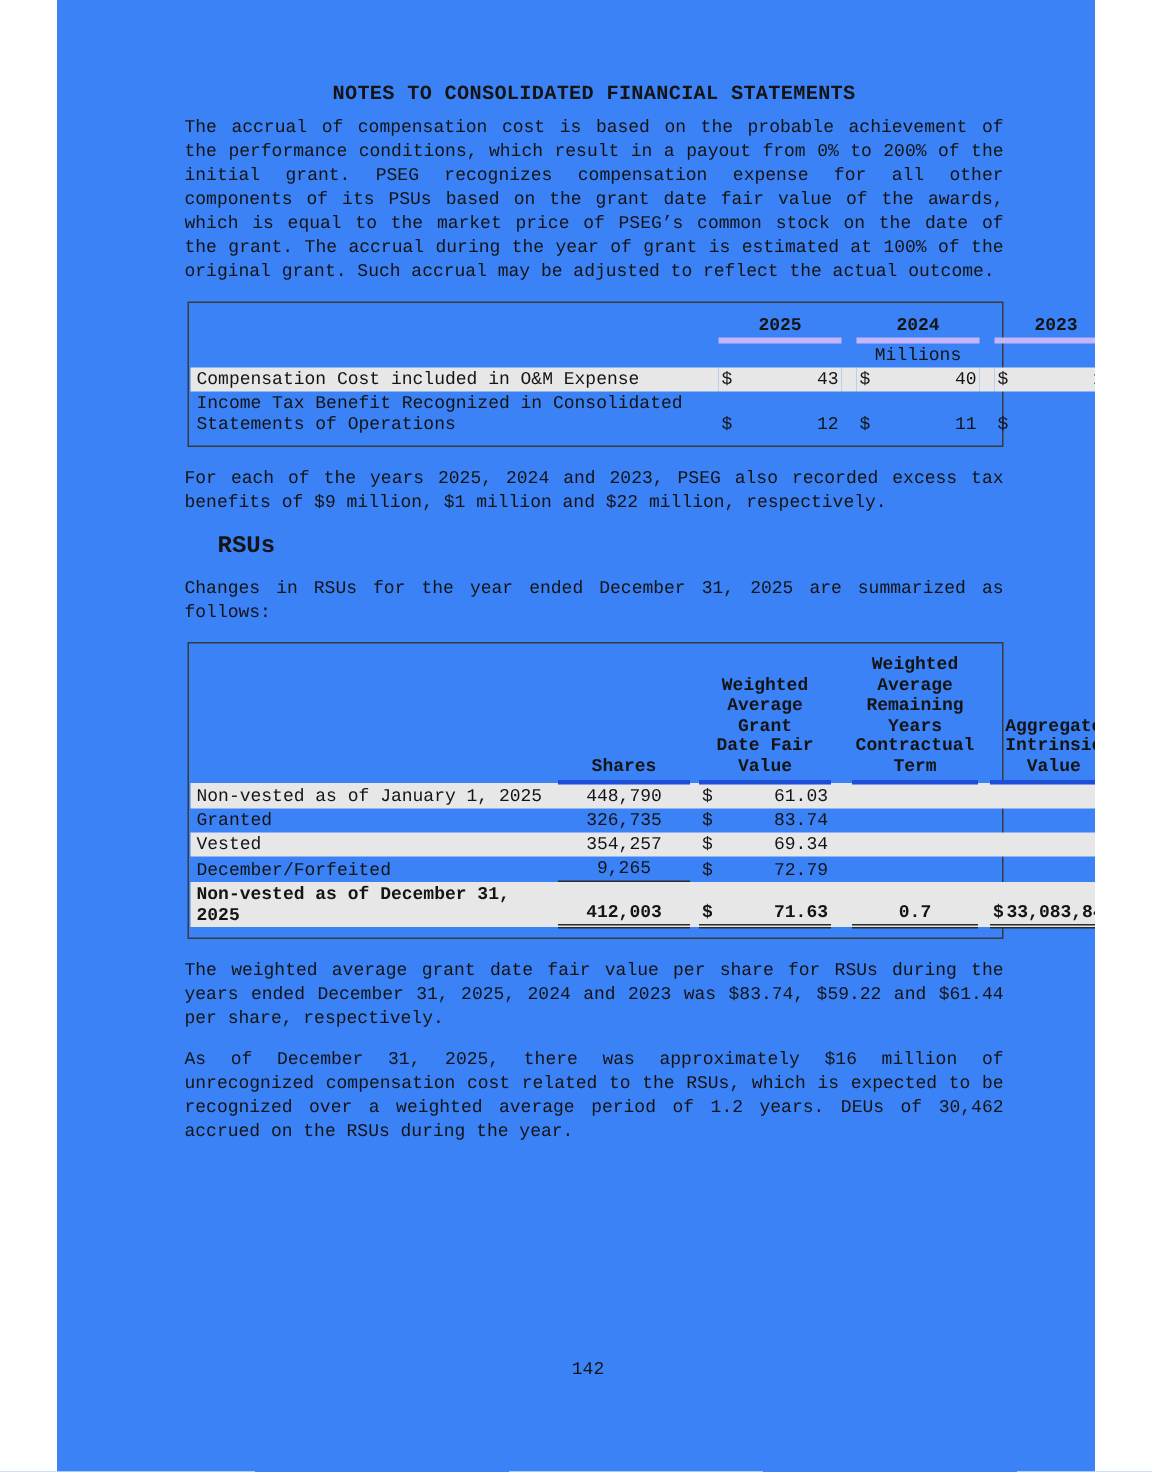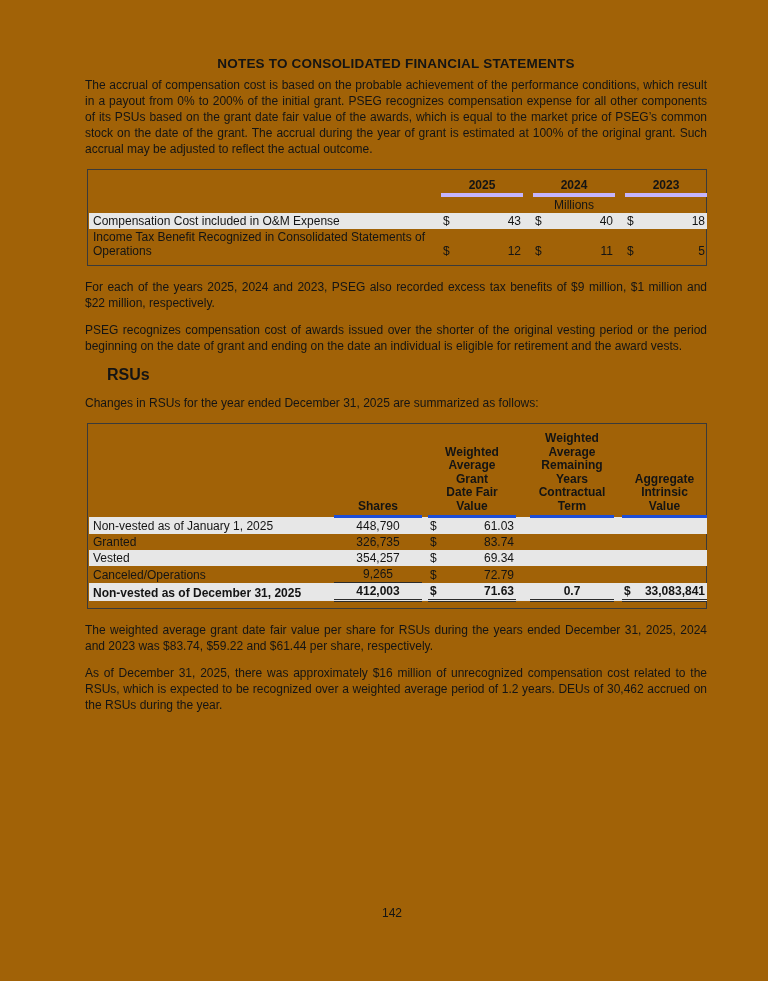--- a/index.html
+++ b/index.html
@@ -1,23 +1,23 @@
 <!DOCTYPE html>
 <html><head>
 <meta charset="utf-8">
 <style>
   * { box-sizing: border-box; }
   html, body { margin: 0; padding: 0; background: #ffffff; }
   .page {
     position: relative;
-    width: 768px;
+    width: 692px;
     height: 981px;
     margin: 0 auto;
-    background: #a16207;
-    font-family: Liberation Sans, sans-serif;
+    background: #3b82f6;
+    font-family: Liberation Mono, monospace;
     color: #141414;
     overflow: hidden;
   }
   .content {
     padding: 56px 61px 0 85px; 
   }
   .doc-title {
     font-size: 13.5px;
     font-weight: bold;
     text-align: center;
@@ -166,21 +166,20 @@
                   <span>$</span>
                   <span>5</span>
                 </div>
           </td>
         </tr>
       </tbody>
         </table>
     </div>
 
     <p class="body-text">For each of the years 2025, 2024 and 2023, PSEG also recorded excess tax benefits of $9 million, $1 million and $22 million, respectively.</p>
-    <p class="body-text">PSEG recognizes compensation cost of awards issued over the shorter of the original vesting period or the period beginning on the date of grant and ending on the date an individual is eligible for retirement and the award vests.</p>
 
     <div class="sub-heading">RSUs</div>
 
     <p class="body-text">Changes in RSUs for the year ended December 31, 2025 are summarized as follows:</p>
 
     <div class="table-box">
       <table class="fin">
         <colgroup>
           <col style="width:245px">
             <col style="width:88px">
@@ -256,21 +255,21 @@
                   <span>69.34</span>
                 </div>
           </td>
           <td></td>
           <td class="num"></td>
           <td></td>
           <td class="num"></td>
         </tr>
 
         <tr>
-          <td class="lbl">Canceled/Operations</td>
+          <td class="lbl">December/Forfeited</td>
           <td class="num single-rule">9,265</td>
           <td></td>
           <td class="money-cell">
             <div class="money-flex">
                   <span>$</span>
                   <span>72.79</span>
                 </div>
           </td>
           <td></td>
           <td class="num"></td>

